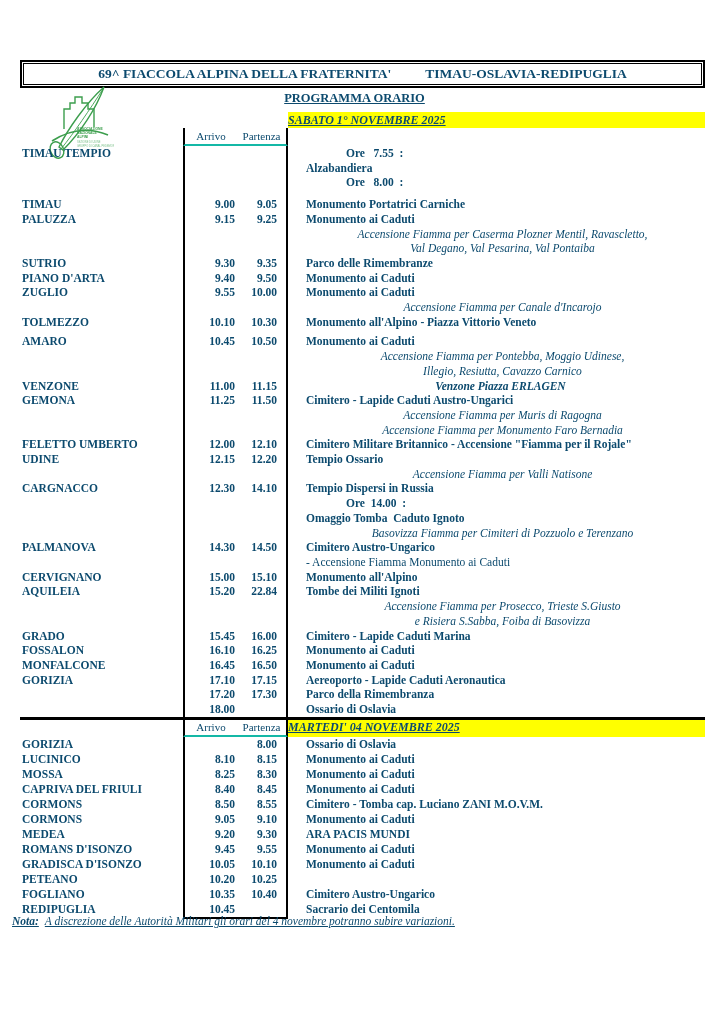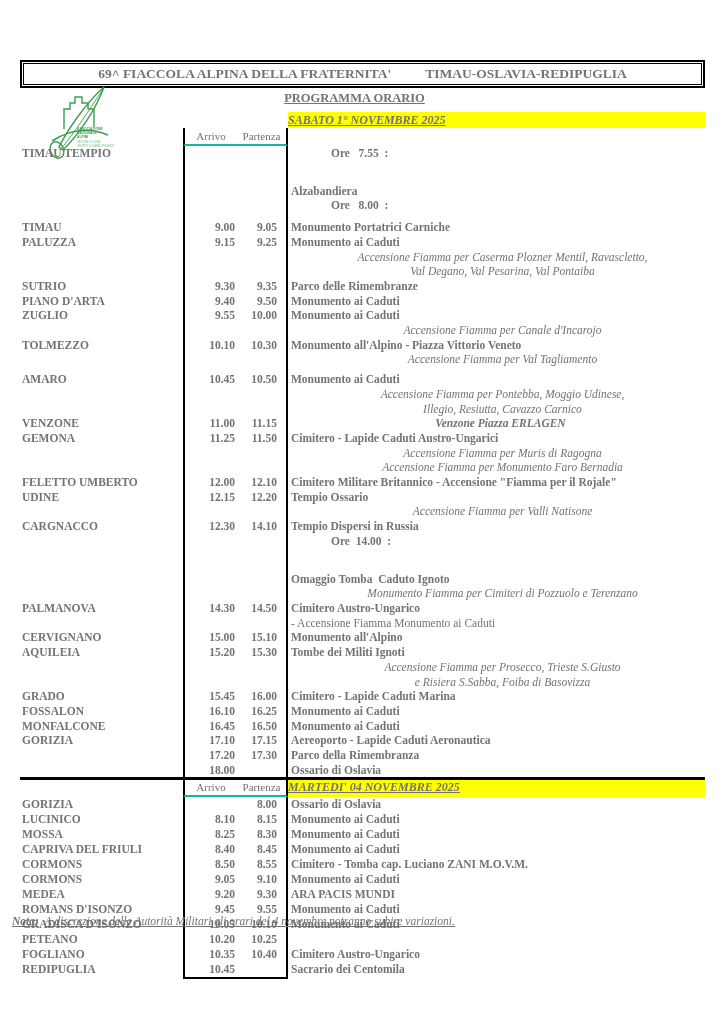--- a/index.html
+++ b/index.html
@@ -2,21 +2,21 @@
 <html><head>
 <meta charset="utf-8">
 <style>
   * { margin:0; padding:0; box-sizing:border-box; }
   html,body { background:#e8e8e8; }
   .page {
     position:relative;
     width:724px; height:1024px;
     background:#ffffff;
     font-family:"Liberation Serif","DejaVu Serif",serif;
-    color:#737373;
+    color:#0c4a6e;
     overflow:hidden;
   }
   
   .title-box {
     position:absolute; left:20px; top:60px; width:685px;
     border:2px solid #000; padding:1px;
   }
   .title-inner {
     border:1px solid #000;
     text-align:center;
@@ -41,25 +41,25 @@
     border-left:2px solid #000; border-right:2px solid #000;
     font-weight:bold;
   }
   .timecell .arr { flex:0 0 50px; text-align:right; }
   .timecell .par { flex:1; text-align:right; padding-right:9px; }
   .timecell.hdr { font-weight:normal; border-bottom:2px solid #14b8a6; font-size:11px; }
   .timecell.hdr .arr-h { flex:0 0 52px; text-align:center; }
   .timecell.hdr .par-h { flex:1; text-align:center; }
   .timecell.closed { border-bottom:2px solid #000; }
   .nb { border-left:none !important; border-right:none !important; }
-  .desc { padding-left:3px; font-weight:bold; white-space:nowrap; }
+  .desc { padding-left:18px; font-weight:bold; white-space:nowrap; }
   .desc.note { font-weight:normal; font-style:italic; text-align:center; padding-left:12px; }
   .desc.bolditalic { font-weight:bold; font-style:italic; text-align:center; padding-left:8px; }
   .desc.ore .ore-label { display:inline-block; margin-left:40px; min-width:118px; white-space:pre; }
-  .desc.ore .ore-value { white-space:pre;margin-top:23px; }
+  .desc.ore .ore-value { white-space:pre; }
   .desc .d-rest { font-weight:normal; }
   .band {
     background:#FFFF00;
     font-weight:bold; font-style:italic;
     text-decoration:underline; font-size:12px;
   }
   .band-row { min-height:16px; line-height:16px; }
   .hdr-row { min-height:17px; line-height:16px; }
   .spacer-row { min-height:0; }
   .thick-divider { height:3px; background:#000; }
@@ -212,28 +212,20 @@
           <div class="desc note">Accensione Fiamma per Canale d'Incarojo</div>
         </div>
         <div class="row">
           <div class="loc">TOLMEZZO</div>
           <div class="timecell">
             <div class="arr">10.10</div>
             <div class="par">10.30</div>
           </div>
           <div class="desc">Monumento all'Alpino - Piazza Vittorio Veneto</div>
         </div>
-        <div class="row">
-          <div class="loc"></div>
-          <div class="timecell">
-            <div class="arr"></div>
-            <div class="par"></div>
-          </div>
-          <div class="desc note">Accensione Fiamma per Val Tagliamento</div>
-        </div>
         <div class="row spacer-row" style="line-height: 5px; min-height: 5px;">
           <div class="loc"></div>
           <div class="timecell">
             <div class="arr"></div>
             <div class="par"></div>
           </div>
           <div class="desc"></div>
         </div>
         <div class="row">
           <div class="loc">AMARO</div>
@@ -330,21 +322,21 @@
             <div class="par"></div>
           </div>
           <div class="desc ore"><div class="ore-label">Ore  14.00  :</div><div class="ore-value">Omaggio Tomba  Caduto Ignoto</div></div>
         </div>
         <div class="row">
           <div class="loc"></div>
           <div class="timecell">
             <div class="arr"></div>
             <div class="par"></div>
           </div>
-          <div class="desc note">Monumento Fiamma per Cimiteri di Pozzuolo e Terenzano</div>
+          <div class="desc note">Basovizza Fiamma per Cimiteri di Pozzuolo e Terenzano</div>
         </div>
         <div class="row">
           <div class="loc">PALMANOVA</div>
           <div class="timecell">
             <div class="arr">14.30</div>
             <div class="par">14.50</div>
           </div>
           <div class="desc">
             <div style="font-weight: bold;">Cimitero Austro-Ungarico</div>
             <div class="d-rest"> - Accensione Fiamma Monumento ai Caduti</div>
@@ -355,21 +347,21 @@
           <div class="timecell">
             <div class="arr">15.00</div>
             <div class="par">15.10</div>
           </div>
           <div class="desc">Monumento all'Alpino</div>
         </div>
         <div class="row">
           <div class="loc">AQUILEIA</div>
           <div class="timecell">
             <div class="arr">15.20</div>
-            <div class="par">15.30</div>
+            <div class="par">22.84</div>
           </div>
           <div class="desc">Tombe dei Militi Ignoti</div>
         </div>
         <div class="row">
           <div class="loc"></div>
           <div class="timecell">
             <div class="arr"></div>
             <div class="par"></div>
           </div>
           <div class="desc note">Accensione Fiamma per Prosecco, Trieste S.Giusto</div>

